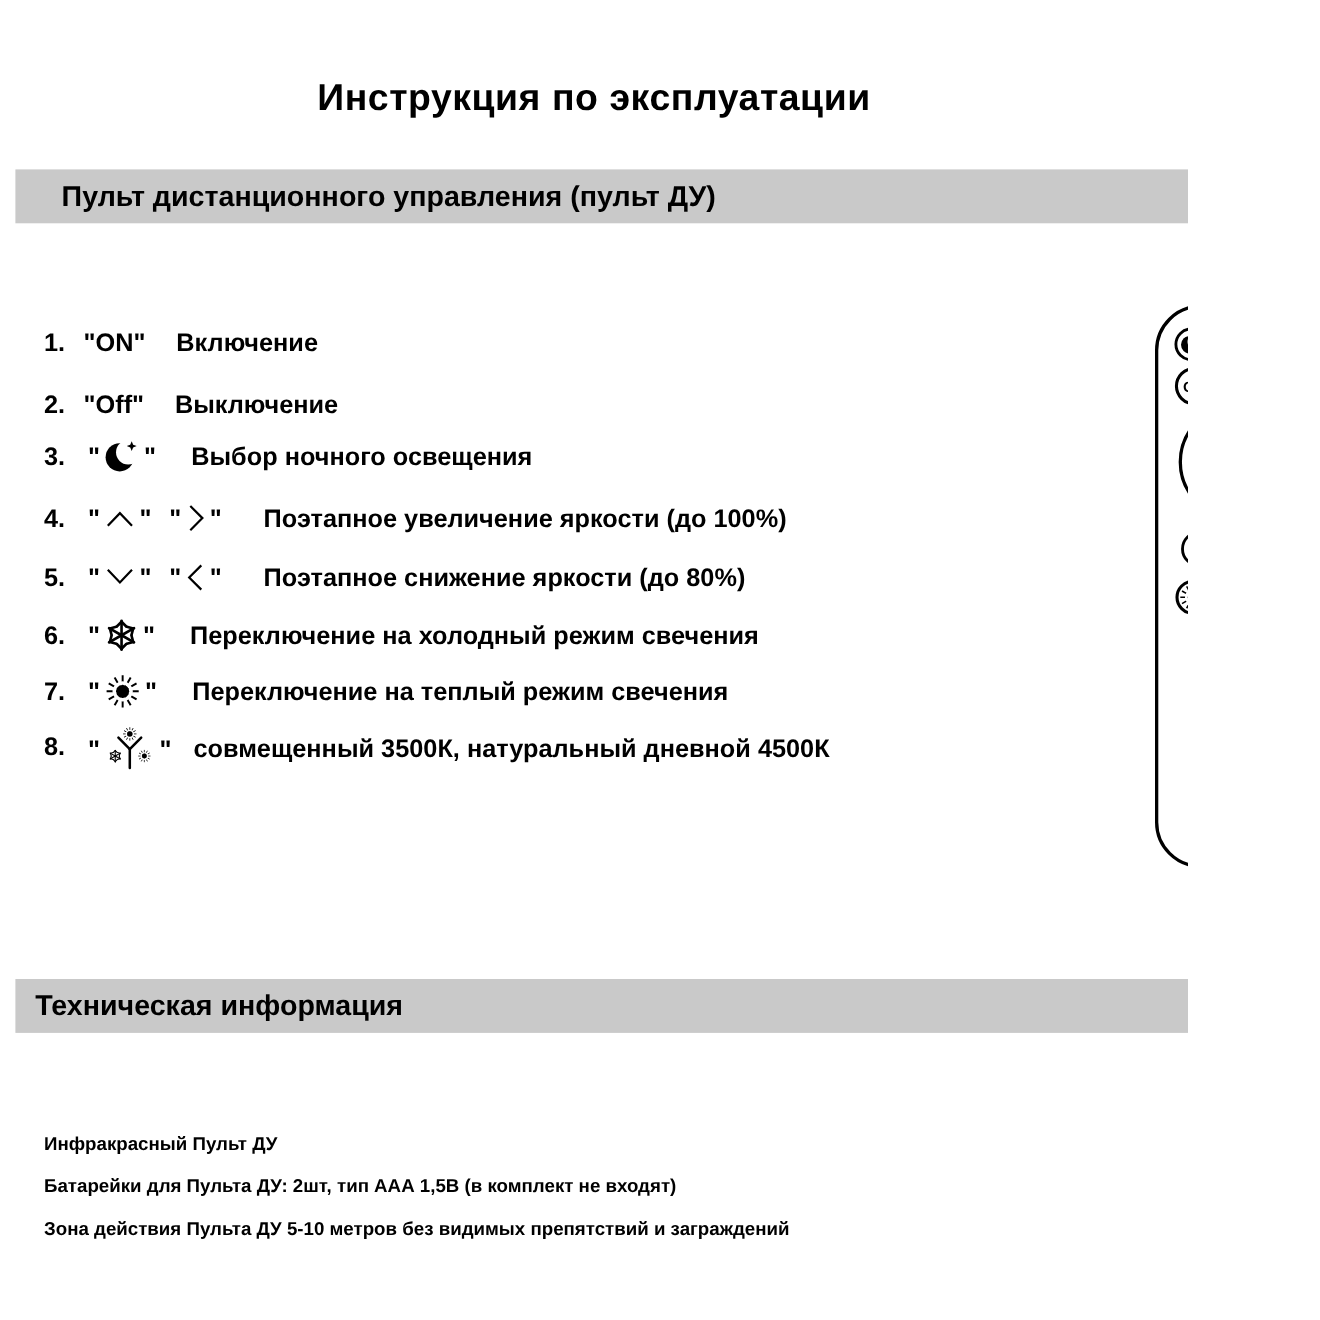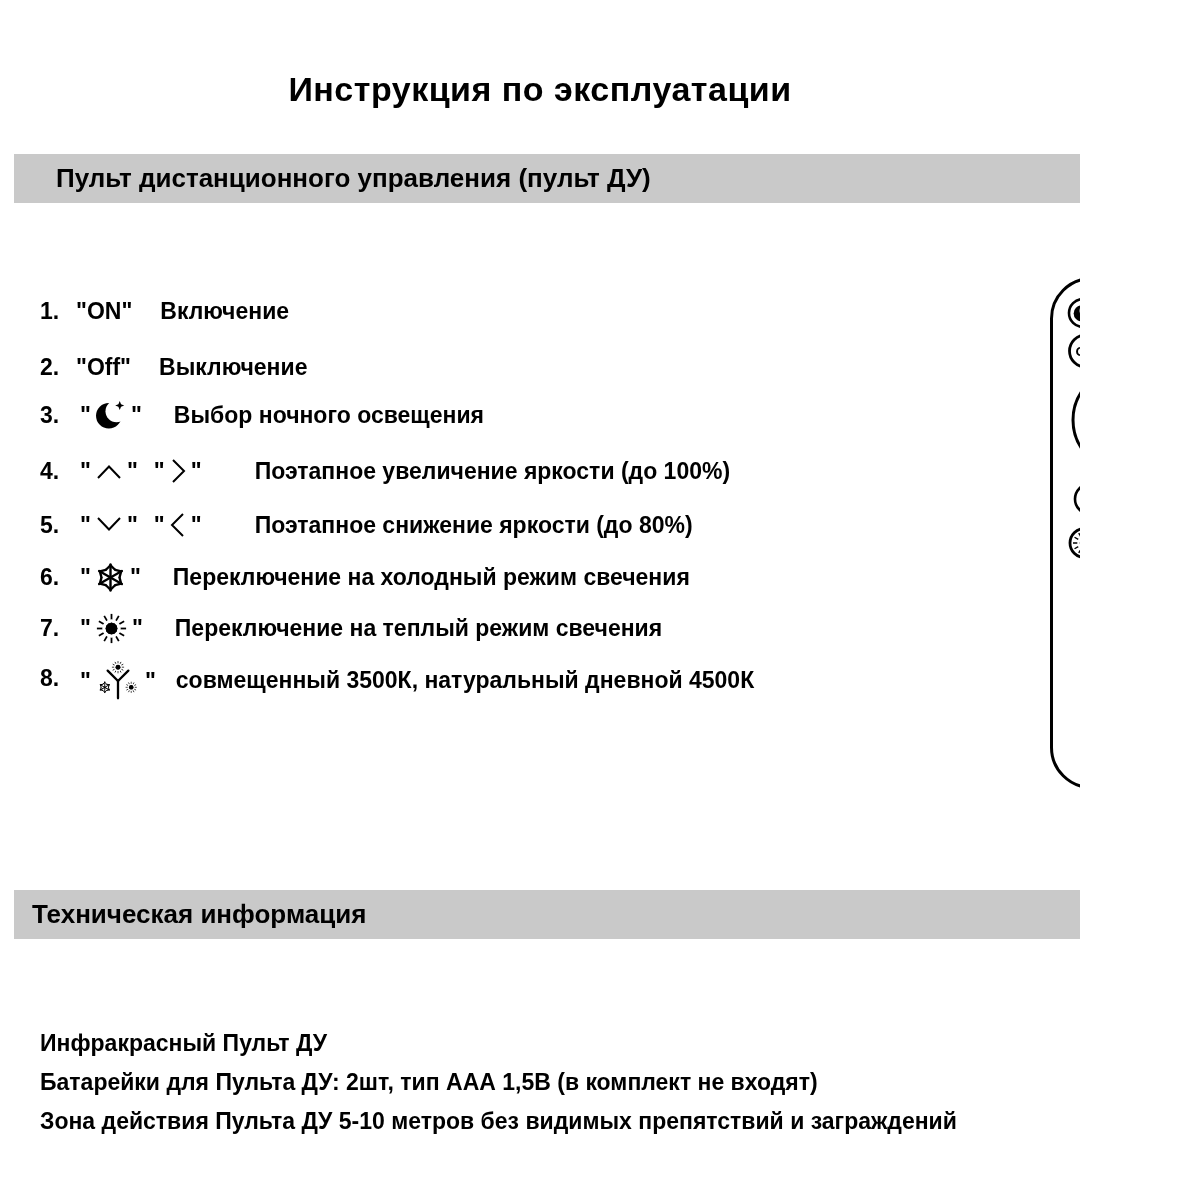--- a/index.html
+++ b/index.html
@@ -21,25 +21,25 @@
   .bar2 { top:890px; }
   .item {
     position:absolute; left:40px; height:30px;
     display:flex; align-items:center; font-size:23px; white-space:nowrap;
   }
   .num { width:36px; flex:0 0 auto; }
   .kgroup { display:flex; align-items:center; margin-right:8px; }
   .kgroup .q { margin:0 4px; }
   .icon { display:block; color:#000; }
   .desc { margin-left:20px; }
-  .gap-lg { margin-left:41px; }
+  .gap-lg { margin-left:26px; }
   .item8 { align-items:flex-start; height:auto; }
   .item8 .kgroup { margin-top:-6px; }
   .desc2 { line-height:31px; margin-left:8px; }
-  .tech-line { position:absolute; left:40px; font-size:23px; white-space:nowrap; }
+  .tech-line { position:absolute; left:40px; font-size:17px; white-space:nowrap; }
   .remote-wrap { position:absolute; left:1050px; top:277px; }
   .defs { position:absolute; width:0; height:0; overflow:hidden; }
 </style>
 </head>
 <body>
 
 <svg class="defs" aria-hidden="true">
   <defs>
     <symbol id="sym-moon" viewBox="-11 -11 22 22">
       <circle cx="-1.5" cy="0.5" r="8.8" fill="currentColor"></circle>

